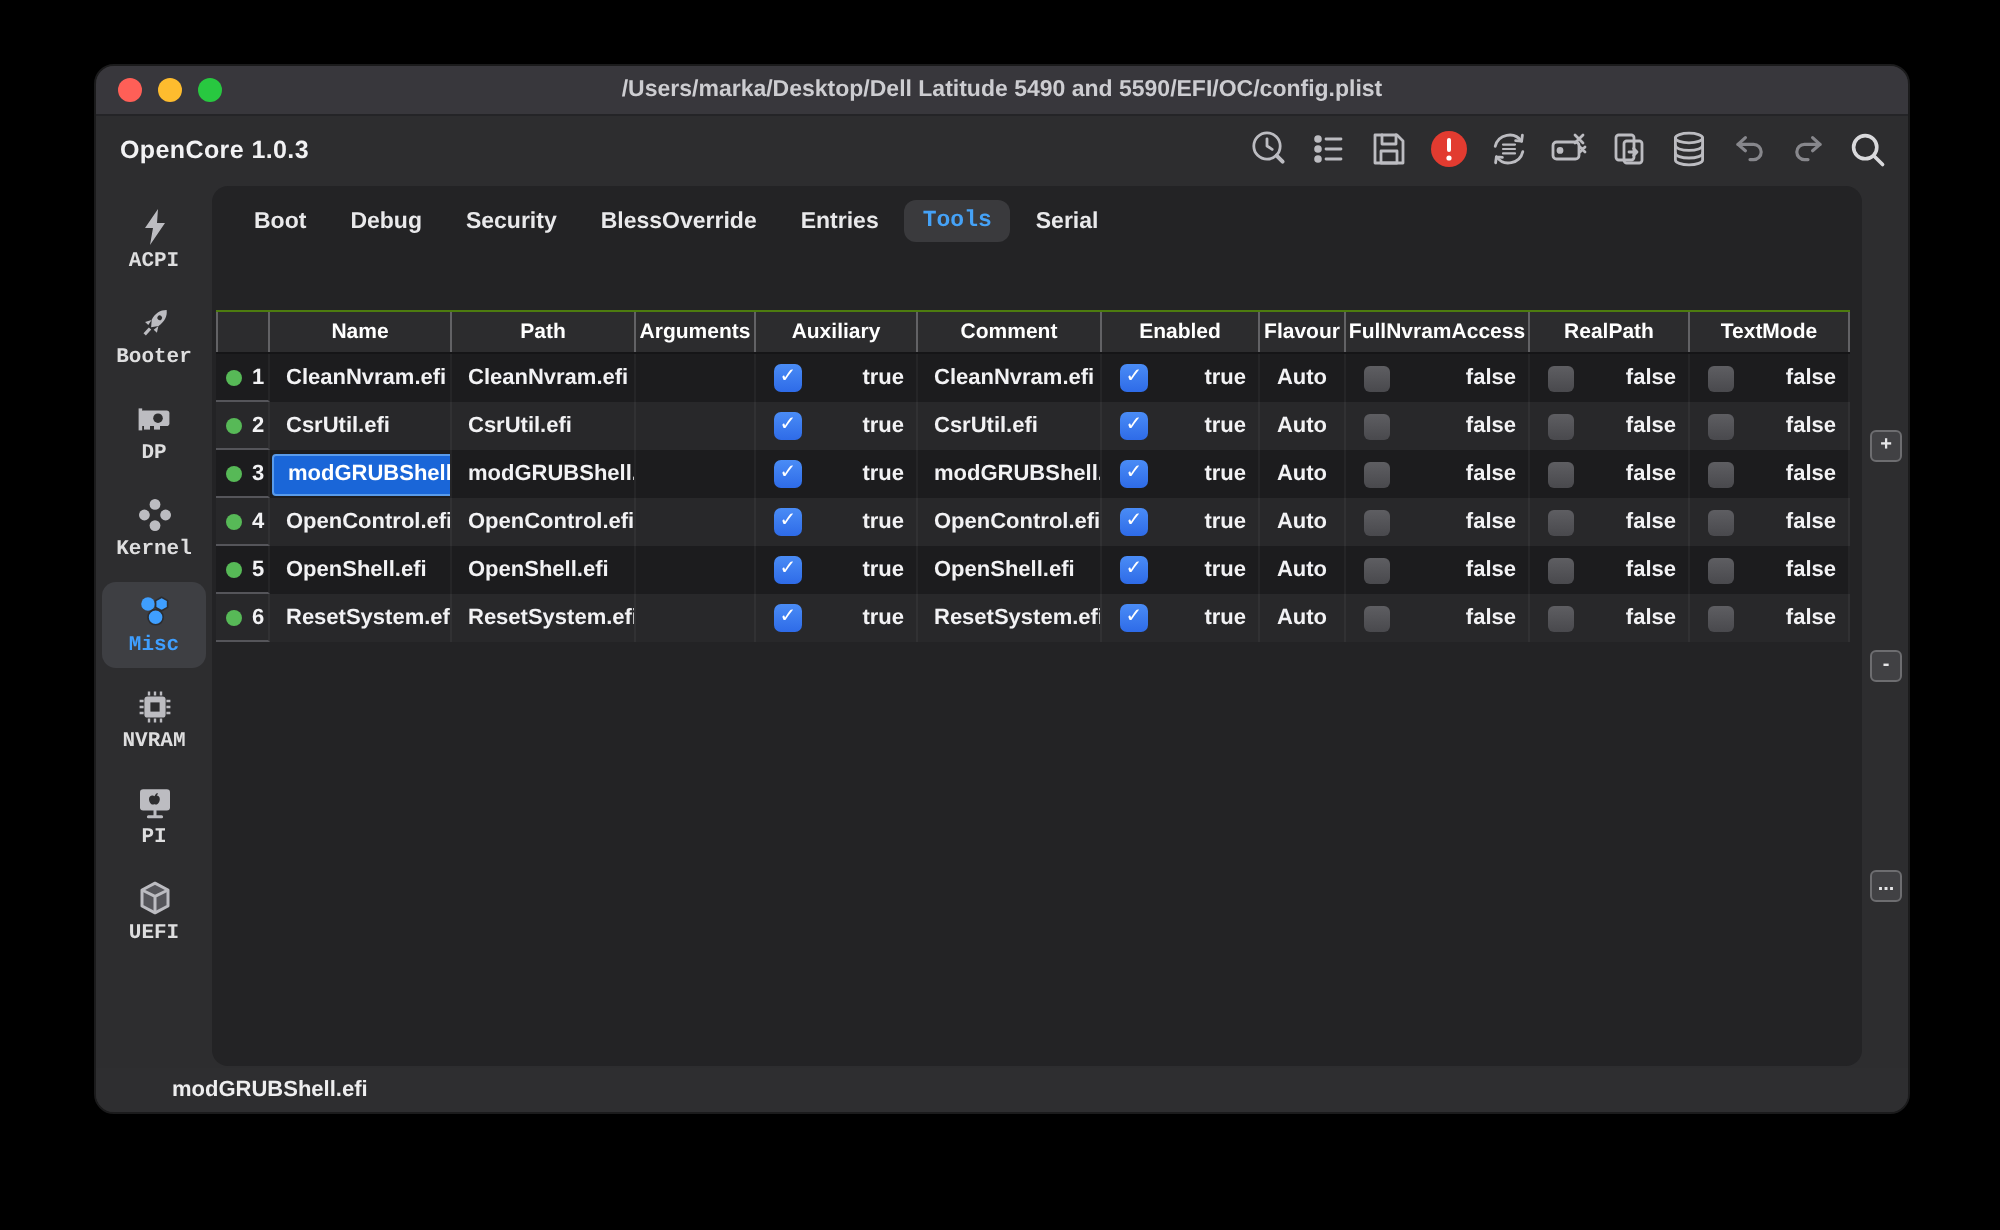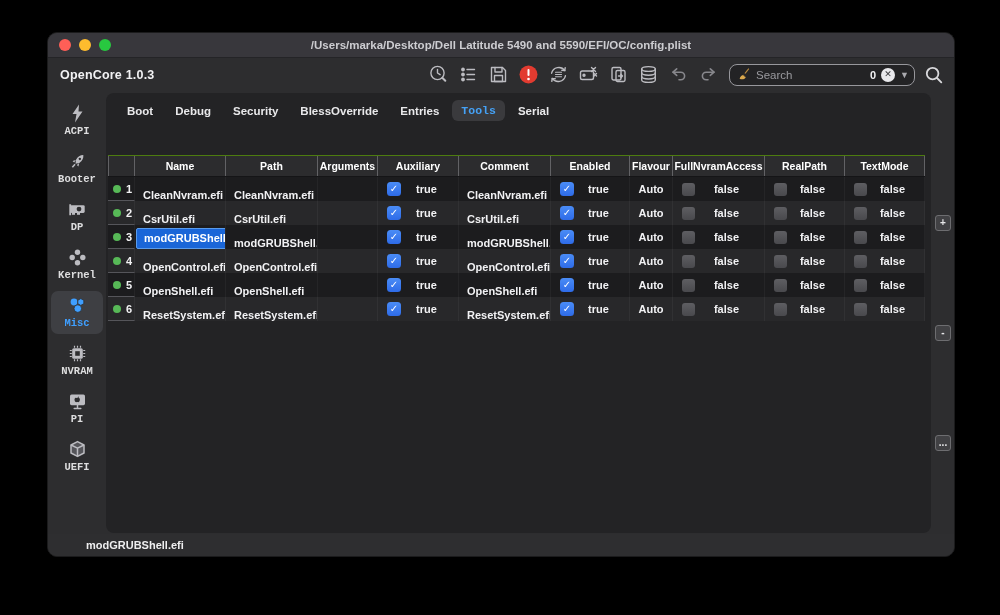--- a/index.html
+++ b/index.html
@@ -55,28 +55,28 @@
   .table { margin-left:2px; width:817px; }
   .thead { display:flex; height:22px; background:#2c2c2e; border-top:1px solid #4d7c0f; border-bottom:1px solid #151517; }
   .th { height:100%; display:flex; align-items:center; justify-content:center; color:#fff;
     font-size:10.5px; font-weight:bold; border-right:1px solid #626265; }
   .th:first-child { border-left:1px solid #626265; }
   .trow { display:flex; height:24px; }
   .trow.odd  { background:#1c1c1e; }
   .trow.even { background:#28282a; }
   .td { height:100%; display:flex; align-items:center; justify-content:center; color:#f2f2f4;
     font-size:11px; font-weight:bold; border-right:1px solid rgba(255,255,255,.045); overflow:hidden; }
-  .td.textcell { justify-content:flex-start; padding-left:8px;align-items:flex-end; }
+  .td.textcell { justify-content:flex-start; padding-left:8px; }
   .td .celltxt { white-space:nowrap; }
   .td .sel { background:#1a66d8; border:1px solid #5a9bea; border-radius:2px; margin-left:-7px;
     padding:3px 7px 4px; color:#fff; }
   .gutter { justify-content:flex-start; gap:5px; padding-left:5px; border-bottom:1px solid #55555a; }
   .dot { width:8px; height:8px; border-radius:50%; background:#57b957; flex:0 0 8px; }
   .boolcell { justify-content:flex-start; padding-left:9px; gap:0; }
-  .boolcell .blabel { flex:1; text-align:center; padding-right:6px; }
+  .boolcell .blabel { flex:1; text-align:right; padding-right:6px; }
   .cb { width:14px; height:14px; border-radius:3.5px; flex:0 0 14px;
     display:flex; align-items:center; justify-content:center; }
   .cb.on { background:linear-gradient(#4a8cf6,#2e6be8); color:#fff; font-size:10px; font-weight:bold; line-height:1; }
   .cb.off { background:linear-gradient(#5e5e62,#49494d); width:13px; height:13px; flex-basis:13px; border-radius:3px; }
 
   .rightstrip { flex:1; position:relative; }
   .sidebtn { position:absolute; left:4px; width:16px; height:16px; background:#414144;
     border:1px solid #6d6d70; border-radius:3px; color:#e6e6e8; font-size:10px; font-weight:bold;
     display:flex; align-items:center; justify-content:center; line-height:1; cursor:default; }
 
@@ -168,31 +168,20 @@
               <path d="M5 8.2h7.8a3.8 3.8 0 0 1 0 7.6H11"></path>
             </svg>
           </span>
           <span class="tbi">
             <svg viewBox="0 0 21 21" fill="none" stroke="#87878c" stroke-width="1.6" stroke-linecap="round" stroke-linejoin="round">
               <path d="M12.3 4.8 16 8.2l-3.7 3.2"></path>
               <path d="M16 8.2H8.2a3.8 3.8 0 0 0 0 7.6H10"></path>
             </svg>
           </span>
         </div>
-      <div class="searchwrap">
-        <span class="broom"><svg viewBox="0 0 16 16">
-              <path d="M8.5 8.2 13 2.6l1 .9-4.3 5.4z" fill="#b98a3f"></path>
-              <path d="M3 14.6c2.8 1.2 5.4.7 7-1.6L7 10.2c-2.3.6-3.6 2.2-4 4.4z" fill="#d9a84e"></path>
-              <path d="M7 10.2l3 2.8" stroke="#8a6a33" stroke-width="1"></path>
-            </svg></span>
-        <input type="text" placeholder="Search" style="">
-        <span class="search-count">0</span>
-        <span class="clear-btn">✕</span>
-        <span class="chev">▼</span>
-      </div>
       <span class="mag tbi">
           <svg viewBox="0 0 20 20" fill="none" stroke="#d9d9dc" stroke-width="1.8">
             <circle cx="8.6" cy="8.6" r="5.8"></circle>
             <path d="M13 13l4.3 4.3" stroke-linecap="round"></path>
           </svg>
         </span>
     </div>
 
     <div class="main">
       <div class="sidebar" id="sidebar">

